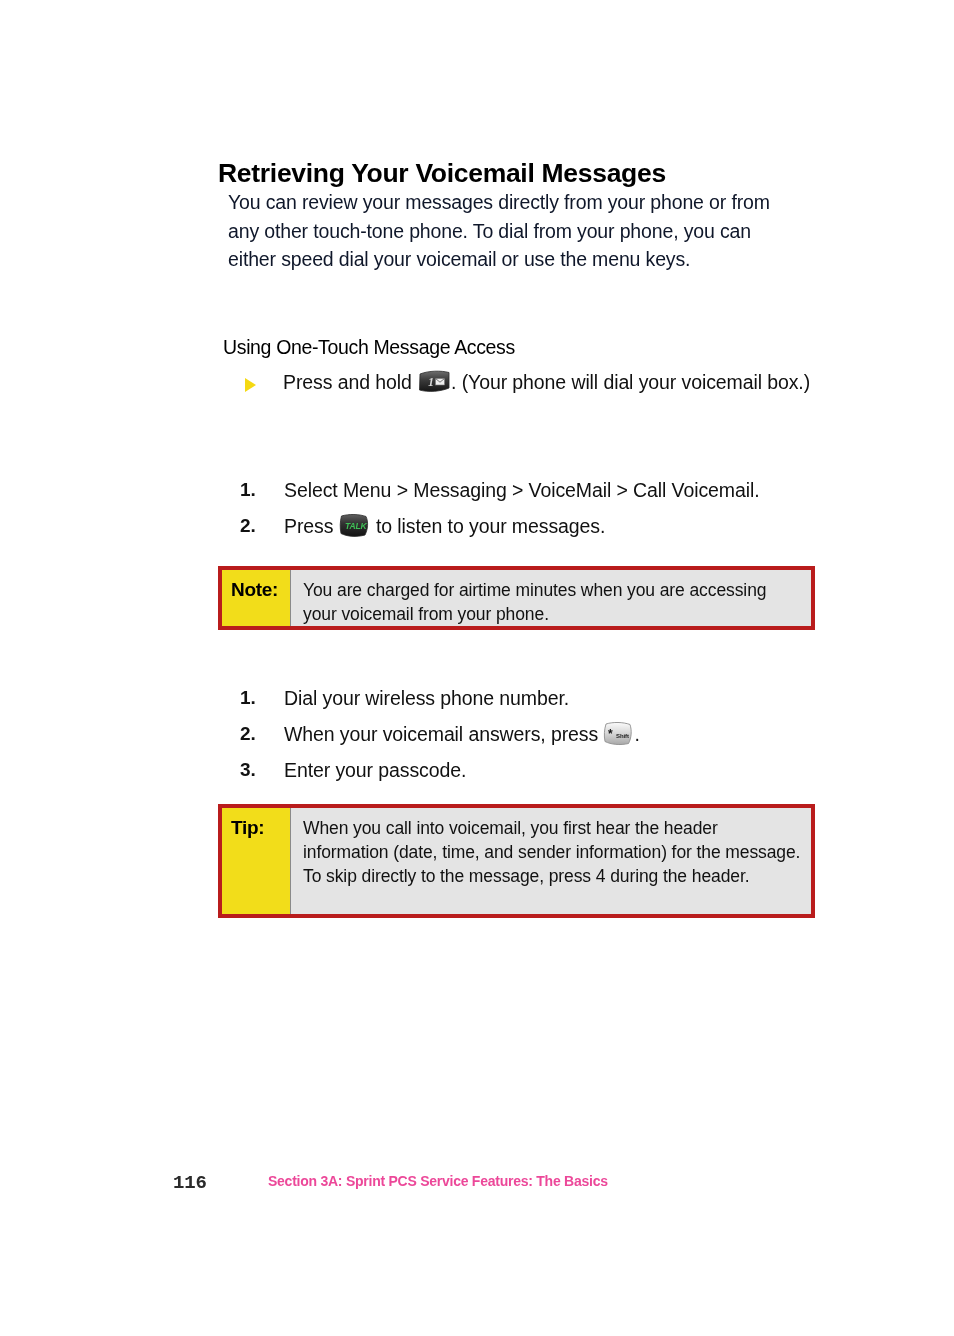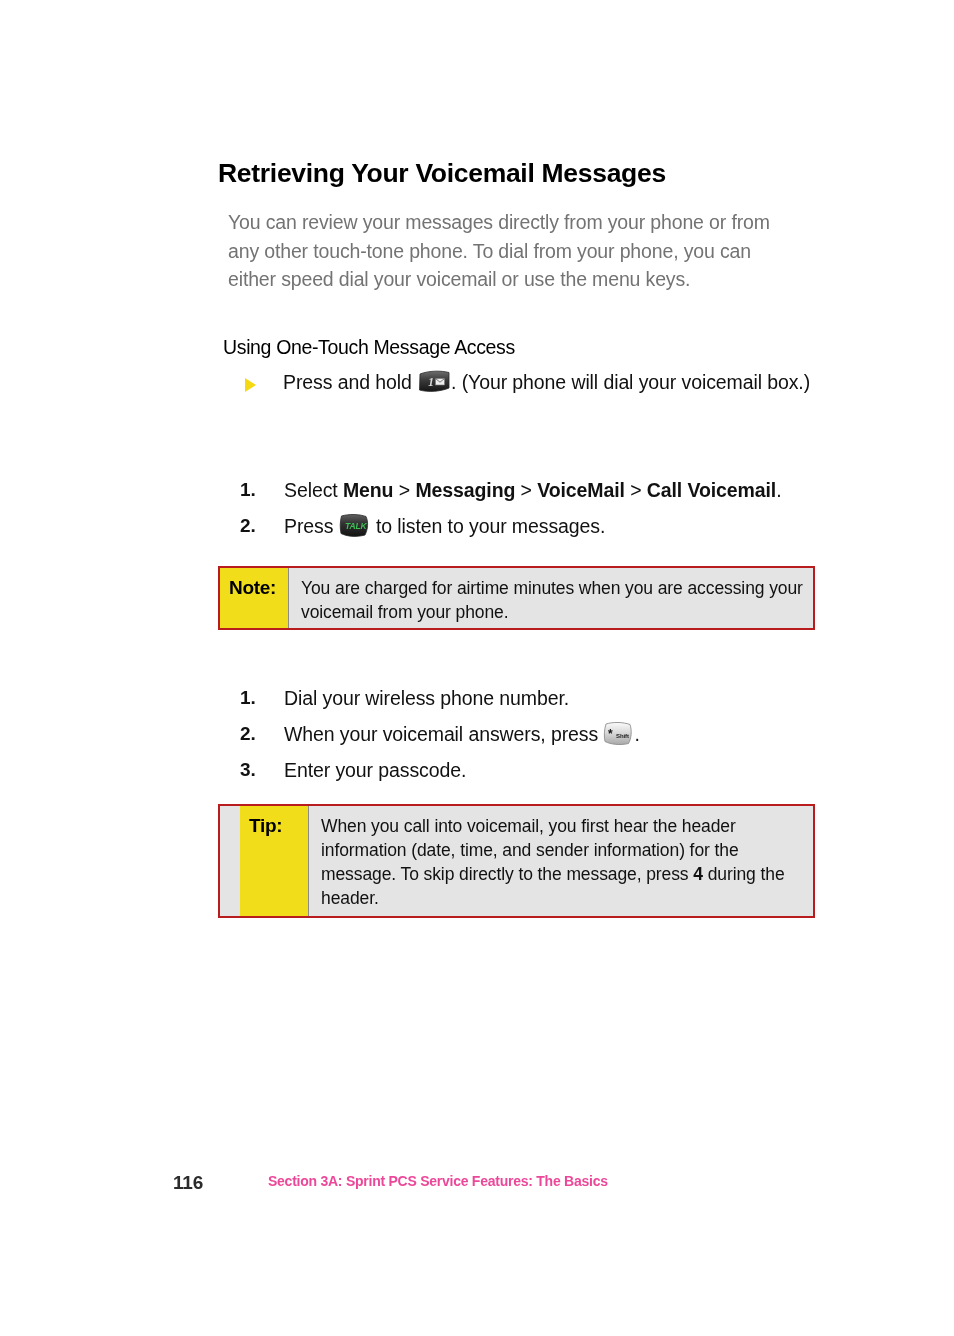--- a/index.html
+++ b/index.html
@@ -47,26 +47,26 @@
     white-space: nowrap;
   }
   .h2.a { top: 336px; }
   .h2.b { top: 443px; }
   .h2.c { top: 646px; }
 
   
   .intro {
     position: absolute;
     left: 188px;
-    top: 208px;
+    top: 188px;
     width: 576px;
     font-size: 19.5px;
     line-height: 28.5px;
     letter-spacing: -0.15px;
-    color: #737373;
+    color: #0f172a;
   }
 
   
   .bullet-row {
     position: absolute;
     left: 205px;
     top: 368px;
     width: 590px;
     font-size: 19.5px;
     line-height: 28.5px;
@@ -102,40 +102,40 @@
     position: absolute;
     left: 0; top: 0;
     width: 30px;
     font-weight: bold;
     font-size: 19px;
   }
   .otext {
     display: block;
     margin-left: 44px;
   }
-  b, strong { font-weight: bold; }
+  b, strong { font-weight: normal; }
 
   
   .key {
     display: inline-block;
     vertical-align: -6px;
     position: relative;
   }
   .key svg { display: block; }
 
   
   .callout {
     position: absolute;
     box-sizing: border-box;
-    border: 2px solid #b91c1c;
+    border: 4px solid #b91c1c;
     background: #E4E4E4;
     display: flex;
   }
   .callout.note { left: 178px; top: 566px; width: 597px; height: 64px; }
-  .callout.tip  { left: 178px; top: 804px; width: 597px; height: 114px; padding-left: 20px; }
+  .callout.tip  { left: 178px; top: 804px; width: 597px; height: 114px; }
 
   .callout-label {
     flex: 0 0 auto;
     width: 69px;
     background: #F2DD1A;
     border-right: 1px solid #8a8a8a;
     display: flex;
     align-items: flex-start;
     justify-content: flex-start;
     padding: 9px 0 0 9px;
@@ -157,20 +157,21 @@
 
   
   .footer-page {
     position: absolute;
     left: 133px;
     top: 1172px;
     font-size: 19px;
     font-weight: bold;
     letter-spacing: -0.2px;
     color: #2b2b2b;
+    font-family: Liberation Mono, monospace;
   }
   .footer-section {
     position: absolute;
     left: 228px;
     top: 1173px;
     font-size: 14px;
     font-weight: bold;
     letter-spacing: -0.25px;
     color: #ec4899;
     white-space: nowrap;

